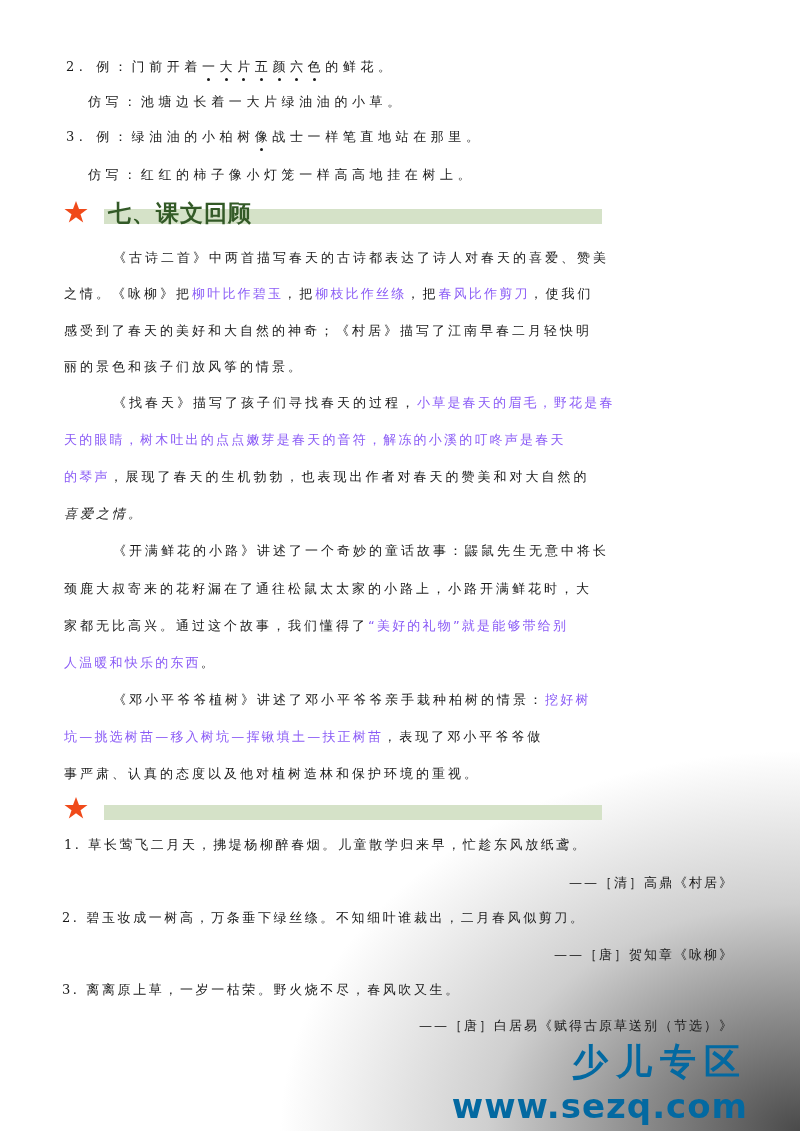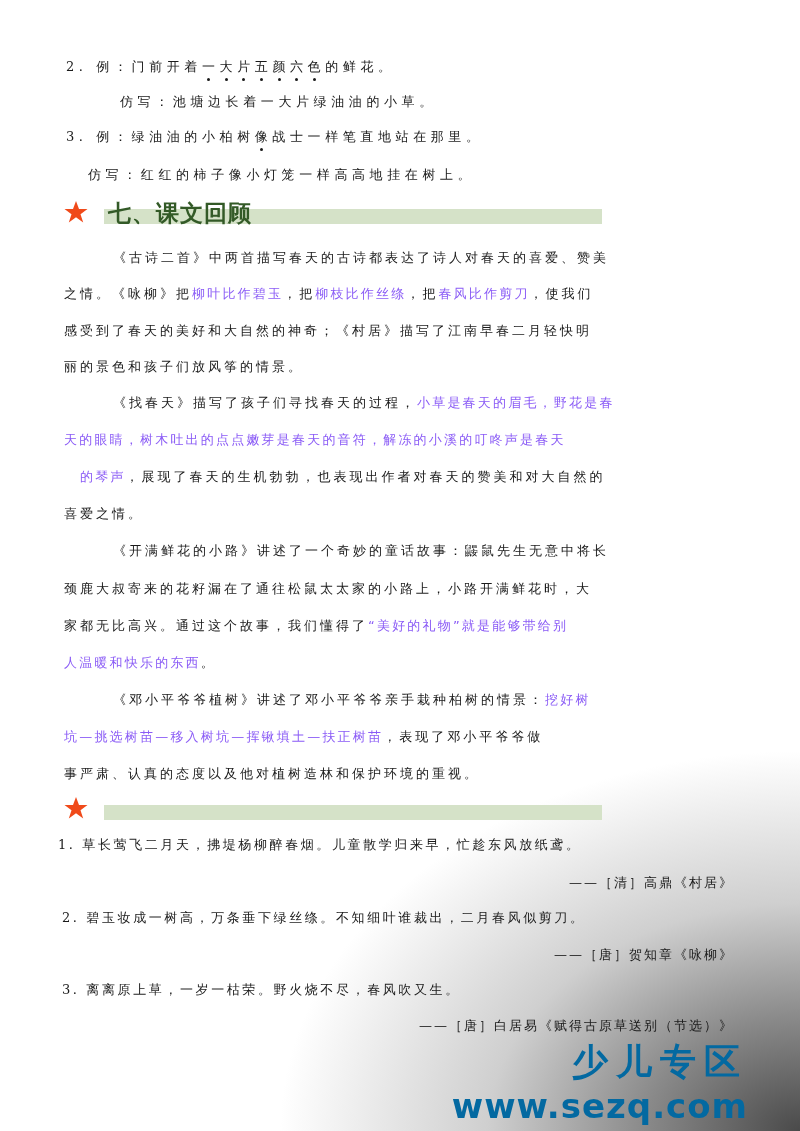--- a/index.html
+++ b/index.html
@@ -48,21 +48,21 @@
 </head>
 <body>
 
 <div class="page-bg"></div>
 
 <div class="content">
 
   <div class="line" style="left:66px;top:55px;">
     <span>2. 例：</span><span>门前开着</span><span id="dot1"><span class="dot">一</span><span class="dot">大</span><span class="dot">片</span><span class="dot">五</span><span class="dot">颜</span><span class="dot">六</span><span class="dot">色</span></span><span>的鲜花。</span>
   </div>
-  <div class="line" style="left:88px;top:90px;margin-left:32px;">
+  <div class="line" style="left:88px;top:90px;">
     <span>仿写：</span><span>池塘边长着一大片绿油油的小草。</span>
   </div>
   <div class="line" style="left:66px;top:125px;">
     <span>3. 例：</span><span>绿油油的小柏树</span><span id="dot2"><span class="dot">像</span></span><span>战士一样笔直地站在那里。</span>
   </div>
   <div class="line" style="left:88px;top:163px;">
     <span>仿写：</span><span>红红的柿子像小灯笼一样高高地挂在树上。</span>
   </div>
 
   <div class="section-header" style="top:200px;">
@@ -73,39 +73,39 @@
     <div class="header-text">七、课文回顾</div>
   </div>
 
   <div id="s7">
       <div class="line" style="left: 113px; top: 246px; letter-spacing: 3px;"><span>《古诗二首》中两首描写春天的古诗都表达了诗人对春天的喜爱、赞美</span></div>
       <div class="line" style="left: 64px; top: 282px; letter-spacing: 3px;"><span>之情。《咏柳》把</span><span class="red">柳叶比作碧玉</span><span>，把</span><span class="red">柳枝比作丝绦</span><span>，把</span><span class="red">春风比作剪刀</span><span>，使我们</span></div>
       <div class="line" style="left: 64px; top: 319px; letter-spacing: 3px;"><span>感受到了春天的美好和大自然的神奇；《村居》描写了江南早春二月轻快明</span></div>
       <div class="line" style="left: 64px; top: 355px; letter-spacing: 3px;"><span>丽的景色和孩子们放风筝的情景。</span></div>
       <div class="line" style="left: 113px; top: 391px; letter-spacing: 3px;"><span>《找春天》描写了孩子们寻找春天的过程，</span><span class="red">小草是春天的眉毛，野花是春</span></div>
       <div class="line" style="left: 64px; top: 428px; letter-spacing: 3px;"><span class="red">天的眼睛，树木吐出的点点嫩芽是春天的音符，解冻的小溪的叮咚声是春天</span></div>
-      <div class="line" style="left: 64px; top: 465px; letter-spacing: 3px; margin-left: 16px;"><span class="red">的琴声</span><span>，展现了春天的生机勃勃，也表现出作者对春天的赞美和对大自然的</span></div>
-      <div class="line" style="left: 64px; top: 502px; letter-spacing: 3px;"><span>喜爱之情。</span></div>
+      <div class="line" style="left: 64px; top: 465px; letter-spacing: 3px;"><span class="red">的琴声</span><span>，展现了春天的生机勃勃，也表现出作者对春天的赞美和对大自然的</span></div>
+      <div class="line" style="left: 64px; top: 502px; letter-spacing: 3px; font-style: italic;"><span>喜爱之情。</span></div>
       <div class="line" style="left: 113px; top: 539px; letter-spacing: 3px;"><span>《开满鲜花的小路》讲述了一个奇妙的童话故事：鼹鼠先生无意中将长</span></div>
       <div class="line" style="left: 64px; top: 577px; letter-spacing: 3px;"><span>颈鹿大叔寄来的花籽漏在了通往松鼠太太家的小路上，小路开满鲜花时，大</span></div>
       <div class="line" style="left: 64px; top: 614px; letter-spacing: 3px;"><span>家都无比高兴。通过这个故事，我们懂得了</span><span class="red">“美好的礼物”就是能够带给别</span></div>
       <div class="line" style="left: 64px; top: 651px; letter-spacing: 3px;"><span class="red">人温暖和快乐的东西</span><span>。</span></div>
       <div class="line" style="left: 113px; top: 688px; letter-spacing: 3px;"><span>《邓小平爷爷植树》讲述了邓小平爷爷亲手栽种柏树的情景：</span><span class="red">挖好树</span></div>
       <div class="line" style="left: 64px; top: 725px; letter-spacing: 3px;"><span class="red">坑—挑选树苗—移入树坑—挥锹填土—扶正树苗</span><span>，表现了邓小平爷爷做</span></div>
       <div class="line" style="left: 64px; top: 762px; letter-spacing: 3px;"><span>事严肃、认真的态度以及他对植树造林和保护环境的重视。</span></div>
     </div>
 
   <div class="section-header" style="top:796px;">
     <svg class="star" viewBox="0 0 24 24">
         <polygon points="12,1 15,9 23.5,9 16.5,14.2 19.2,22.5 12,17.3 4.8,22.5 7.5,14.2 0.5,9 9,9" fill="#f04a1a"></polygon>
       </svg>
     <div class="header-bar"></div>
   </div>
 
-  <div class="line" style="left:58px;top:833px;letter-spacing:2.6px;">1. 草长莺飞二月天，拂堤杨柳醉春烟。儿童散学归来早，忙趁东风放纸鸢。</div>
+  <div class="line" style="left:64px;top:833px;letter-spacing:2.6px;">1. 草长莺飞二月天，拂堤杨柳醉春烟。儿童散学归来早，忙趁东风放纸鸢。</div>
   <div class="line right" style="right:66px;top:871px;letter-spacing:2px;">——［清］高鼎《村居》</div>
   <div class="line" style="left:62px;top:906px;letter-spacing:2.6px;">2. 碧玉妆成一树高，万条垂下绿丝绦。不知细叶谁裁出，二月春风似剪刀。</div>
   <div class="line right" style="right:66px;top:943px;letter-spacing:2px;">——［唐］贺知章《咏柳》</div>
   <div class="line" style="left:62px;top:978px;letter-spacing:2.6px;">3. 离离原上草，一岁一枯荣。野火烧不尽，春风吹又生。</div>
   <div class="line right" style="right:66px;top:1014px;letter-spacing:2px;">——［唐］白居易《赋得古原草送别（节选）》</div>
 </div>
 
 <div class="watermark wm-title">少儿专区</div>
 <div class="watermark wm-url">www.sezq.com</div>
 

